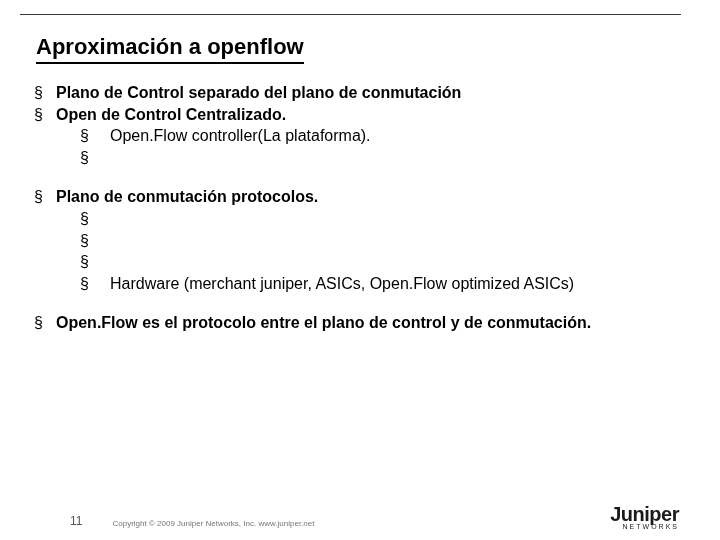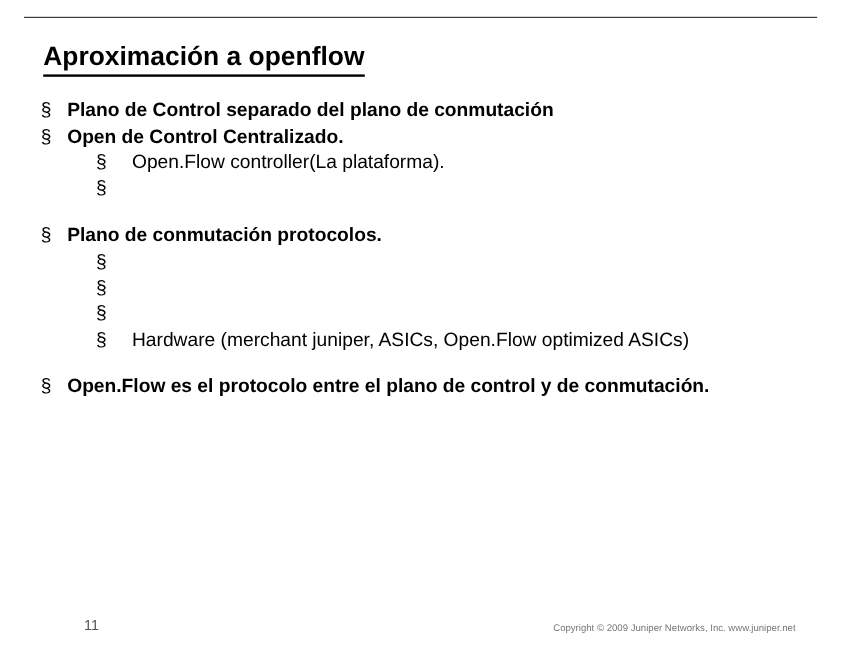--- a/index.html
+++ b/index.html
@@ -11,21 +11,21 @@
   .content { margin-top: 18px; padding-left: 4px; font-size: 16px; line-height: 1.35; }
   .group { margin-bottom: 18px; }
   .row { display: flex; }
   .bullet { width: 22px; flex: 0 0 22px; }
   .txt { flex: 1; }
   .bold { font-weight: bold; }
   .sub { padding-left: 46px; }
   .sub .bullet { width: 30px; flex: 0 0 30px; }
   .footer { position: absolute; left: 0; right: 0; bottom: 12px; padding: 0 38px; display: flex; align-items: flex-end; margin-left: 32px; }
   .pagenum { font-size: 12px; color: #555; margin-right: 30px; }
-  .copyright { font-size: 8px; color: #777; flex: 1; text-align: right; }
+  .copyright { font-size: 8px; color: #777; flex: 1; text-align: left; }
   .logo { position: absolute; right: 22px; bottom: 10px; text-align: right; }
   .logo-main { font-family: "Arial Black", Arial, sans-serif; font-weight: 900; font-size: 20px; letter-spacing: -0.5px; color: #1a1a1a; line-height: 0.9; }
   .logo-sub { font-size: 7px; letter-spacing: 2px; color: #1a1a1a; text-align: right; }
   .sq { font-family: Arial, sans-serif; }
 </style>
 </head>
 <body>
 
 <div class="slide">
   <div class="top-rule"></div>
@@ -77,13 +77,17 @@
           <div class="txt bold">Open.Flow  es el protocolo entre el plano de control y de conmutación.</div>
         </div>
       </div>
     </div>
 
   <div class="footer">
     <div class="pagenum">11</div>
     <div class="copyright">Copyright © 2009 Juniper Networks, Inc.    www.juniper.net</div>
   </div>
 
+  <div class="logo">
+    <div class="logo-main">Juniper</div>
+    <div class="logo-sub">NETWORKS</div>
+  </div>
 </div>
 
 </body></html>

